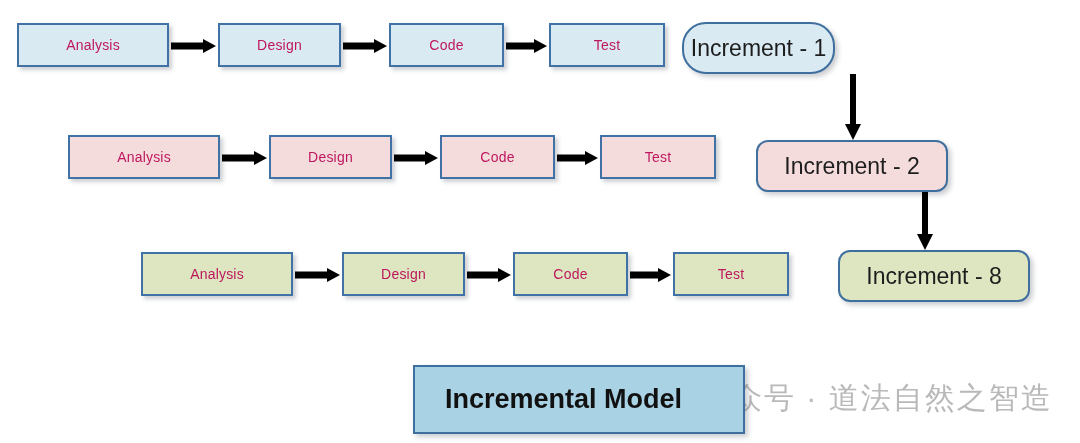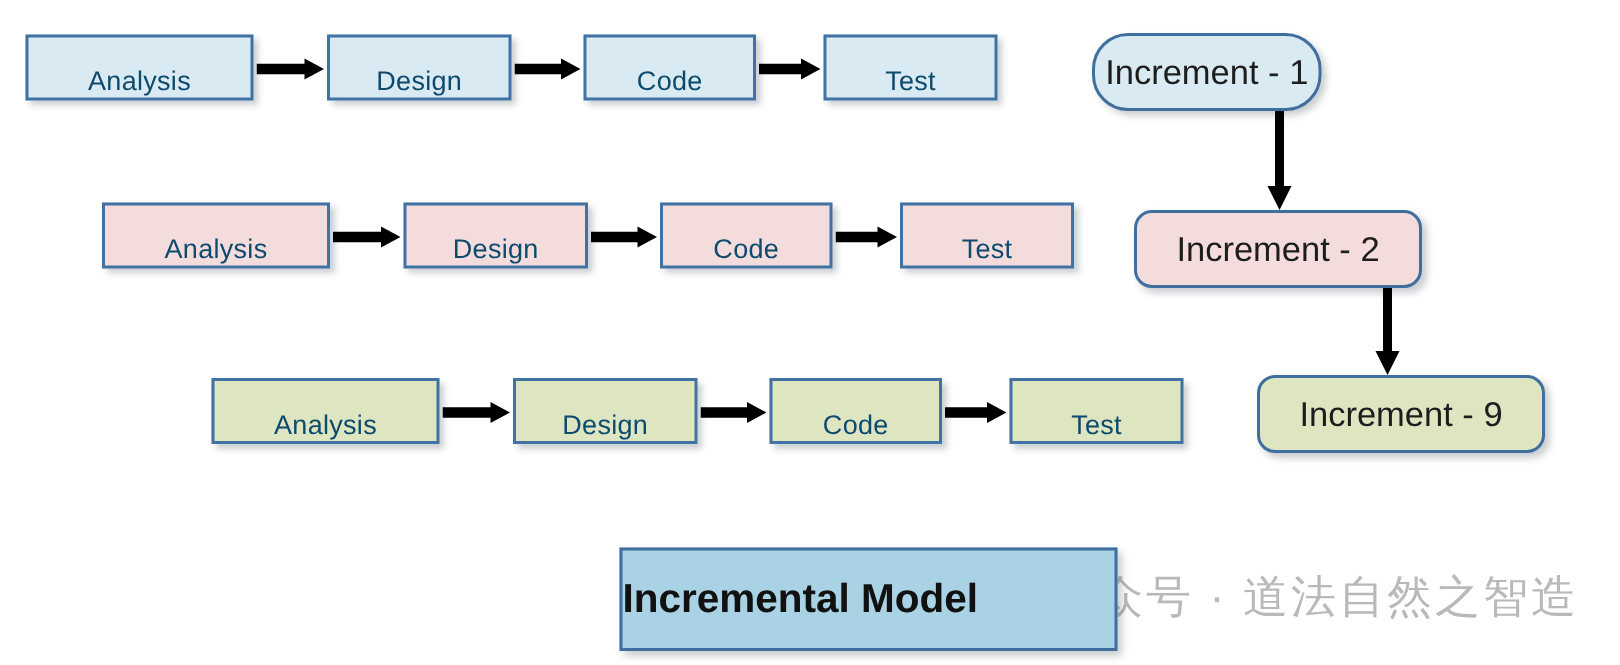--- a/index.html
+++ b/index.html
@@ -17,24 +17,24 @@
     background: #ffffff;
     overflow: hidden;
   }
 
   
   .phase-box {
     position: absolute;
     box-sizing: border-box;
     border: 2px solid #4072a5;
     display: flex;
-    align-items: flex-end;
+    align-items: center;
     justify-content: center;
-    font-size: 18px;
-    color: #0c4a6e;
+    font-size: 14px;
+    color: #be185d;
     letter-spacing: .2px;
     box-shadow: 3px 3px 4px rgba(90,100,110,0.30);
     white-space: nowrap;
   }
   .fill-blue  { background: #daeaf2; }
   .fill-pink  { background: #f4dcdd; }
   .fill-green { background: #dde5c1; }
 
   
   .inc-box {
@@ -55,20 +55,21 @@
   .title-box {
     position: absolute;
     box-sizing: border-box;
     border: 2px solid #3f6f9f;
     background: #a9d3e4;
     display: flex;
     align-items: center;
     font-size: 27px;
     font-weight: bold;
     color: #111111;
+    padding-left: 30px;
     box-shadow: 3px 3px 5px rgba(90,100,110,0.32);
     white-space: nowrap;
   }
 
   
   .arrow-h, .arrow-v {
     position: absolute;
   }
   .arrow-h svg, .arrow-v svg { display: block; }
 
@@ -186,28 +187,28 @@
       </div>
       <div class="arrow-h" style="left: 630px; top: 267px;">
         <svg width="41" height="16" viewBox="0 0 41 16">
           <line x1="0" y1="8" x2="30" y2="8" stroke="#000" stroke-width="7"></line>
           <polygon points="28,1 41,8 28,15" fill="#000"></polygon>
         </svg>
       </div>
     </div>
 
   <div id="increments-layer">
-      <div class="inc-box fill-blue" style="left: 728px; top: 22px; width: 153px; height: 52px; border-radius: 24px;">
+      <div class="inc-box fill-blue" style="left: 682px; top: 22px; width: 153px; height: 52px; border-radius: 24px;">
         <span>Increment - 1</span>
       </div>
       <div class="inc-box fill-pink" style="left: 756px; top: 140px; width: 192px; height: 52px;">
         <span>Increment - 2</span>
       </div>
       <div class="inc-box fill-green" style="left: 838px; top: 250px; width: 192px; height: 52px;">
-        <span>Increment - 9</span>
+        <span>Increment - 8</span>
       </div>
     </div>
 
   <div id="inc-arrows-layer">
       <div class="arrow-v" style="left: 844px; top: 74px;">
         <svg width="18" height="66" viewBox="0 0 18 66">
           <line x1="9" y1="0" x2="9" y2="53" stroke="#000" stroke-width="6"></line>
           <polygon points="1,50 17,50 9,66" fill="#000"></polygon>
         </svg>
       </div>

